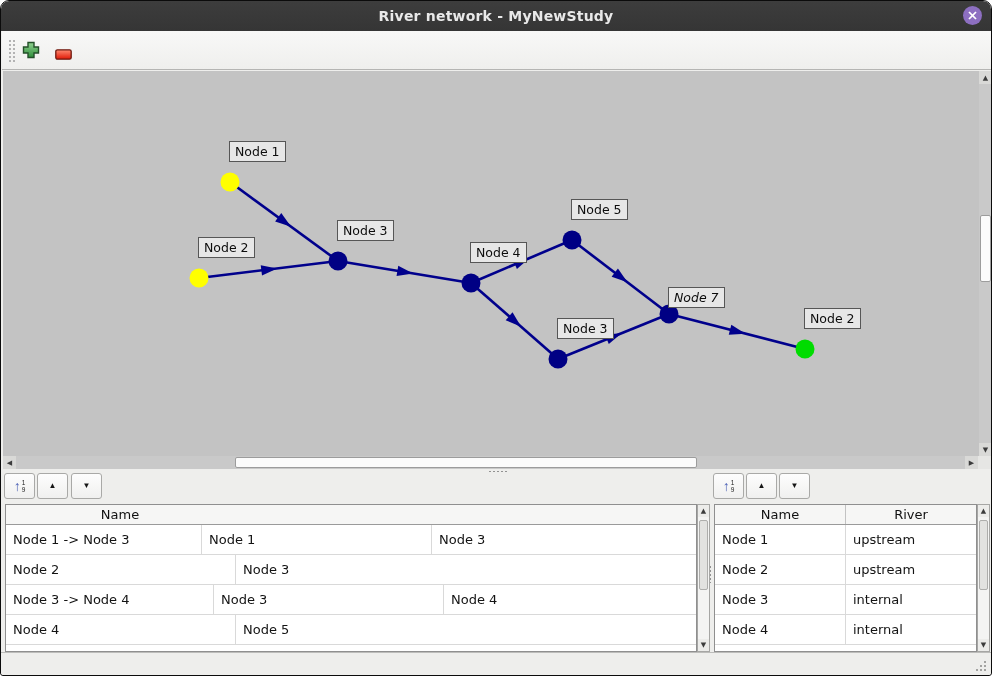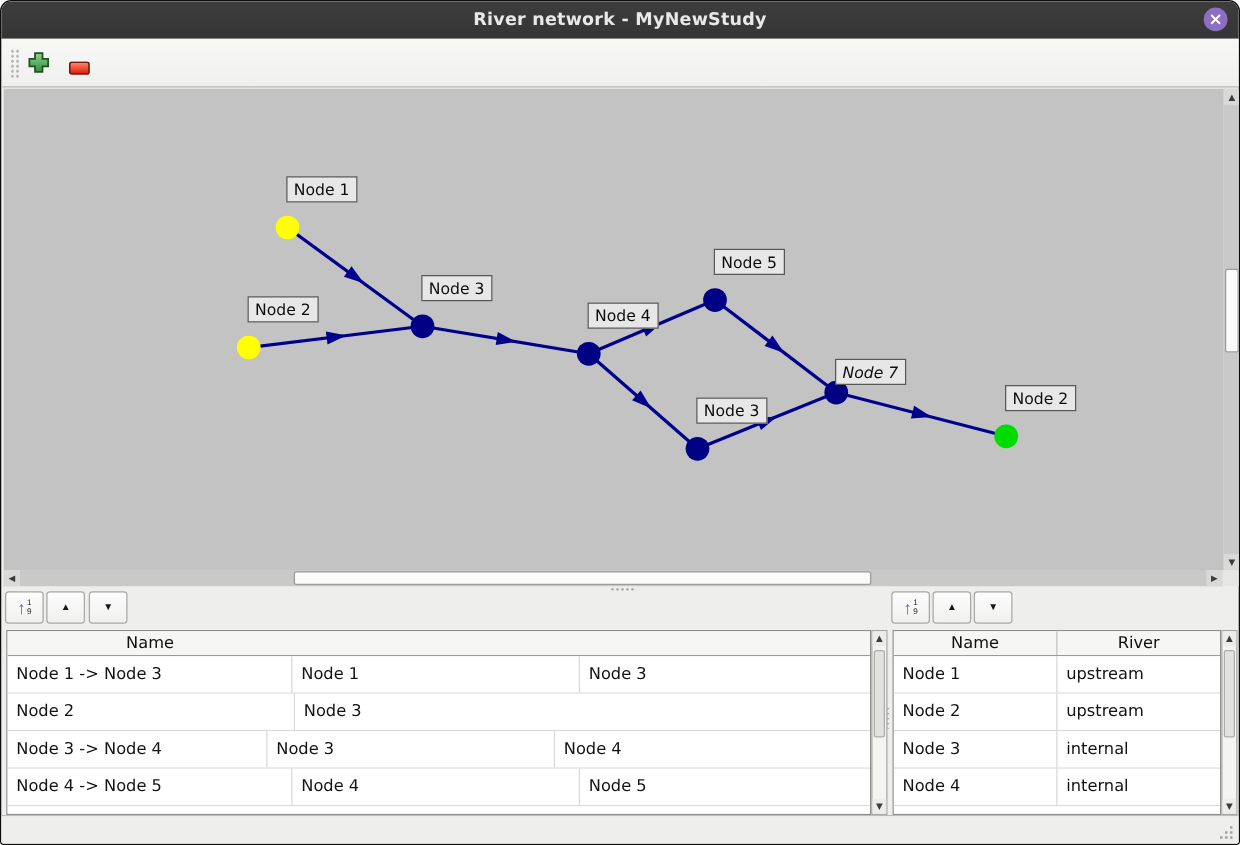--- a/index.html
+++ b/index.html
@@ -230,35 +230,34 @@
   <button class="pbtn" style="left:778px;">
     <span class="tri">▼</span>
   </button>
 
   <div class="dtable table-left" id="edges-table">
     <div class="t-head">
         <div class="t-hcell" style="width: 228px;">Name</div>
       </div>
     <div class="t-body">
         <div class="t-row">
-          <div class="t-cell" style="width: 228px;">Node 1 -&gt; Node 3</div>
+          <div class="t-cell" style="width: 196px;">Node 1 -&gt; Node 3</div>
           <div class="t-cell" style="width: 230px;">Node 1</div>
           <div class="t-cell" style="width: 232px;">Node 3</div>
         </div>
         <div class="t-row">
           <div class="t-cell" style="width: 230px;">Node 2</div>
           <div class="t-cell" style="width: 232px;">Node 3</div>
         </div>
         <div class="t-row">
           <div class="t-cell" style="width: 208px;">Node 3 -&gt; Node 4</div>
           <div class="t-cell" style="width: 230px;">Node 3</div>
           <div class="t-cell" style="width: 232px;">Node 4</div>
         </div>
         <div class="t-row">
-          <div class="t-cell" style="width: 228px;">Node 4 -&gt; Node 5</div>
           <div class="t-cell" style="width: 230px;">Node 4</div>
           <div class="t-cell" style="width: 232px;">Node 5</div>
         </div>
         <div class="t-row partial"></div>
       </div>
   </div>
   <div class="tsb tsb-left">
     <span class="sbtn up">▲</span>
     <span class="thumb"></span>
     <span class="sbtn down">▼</span>

